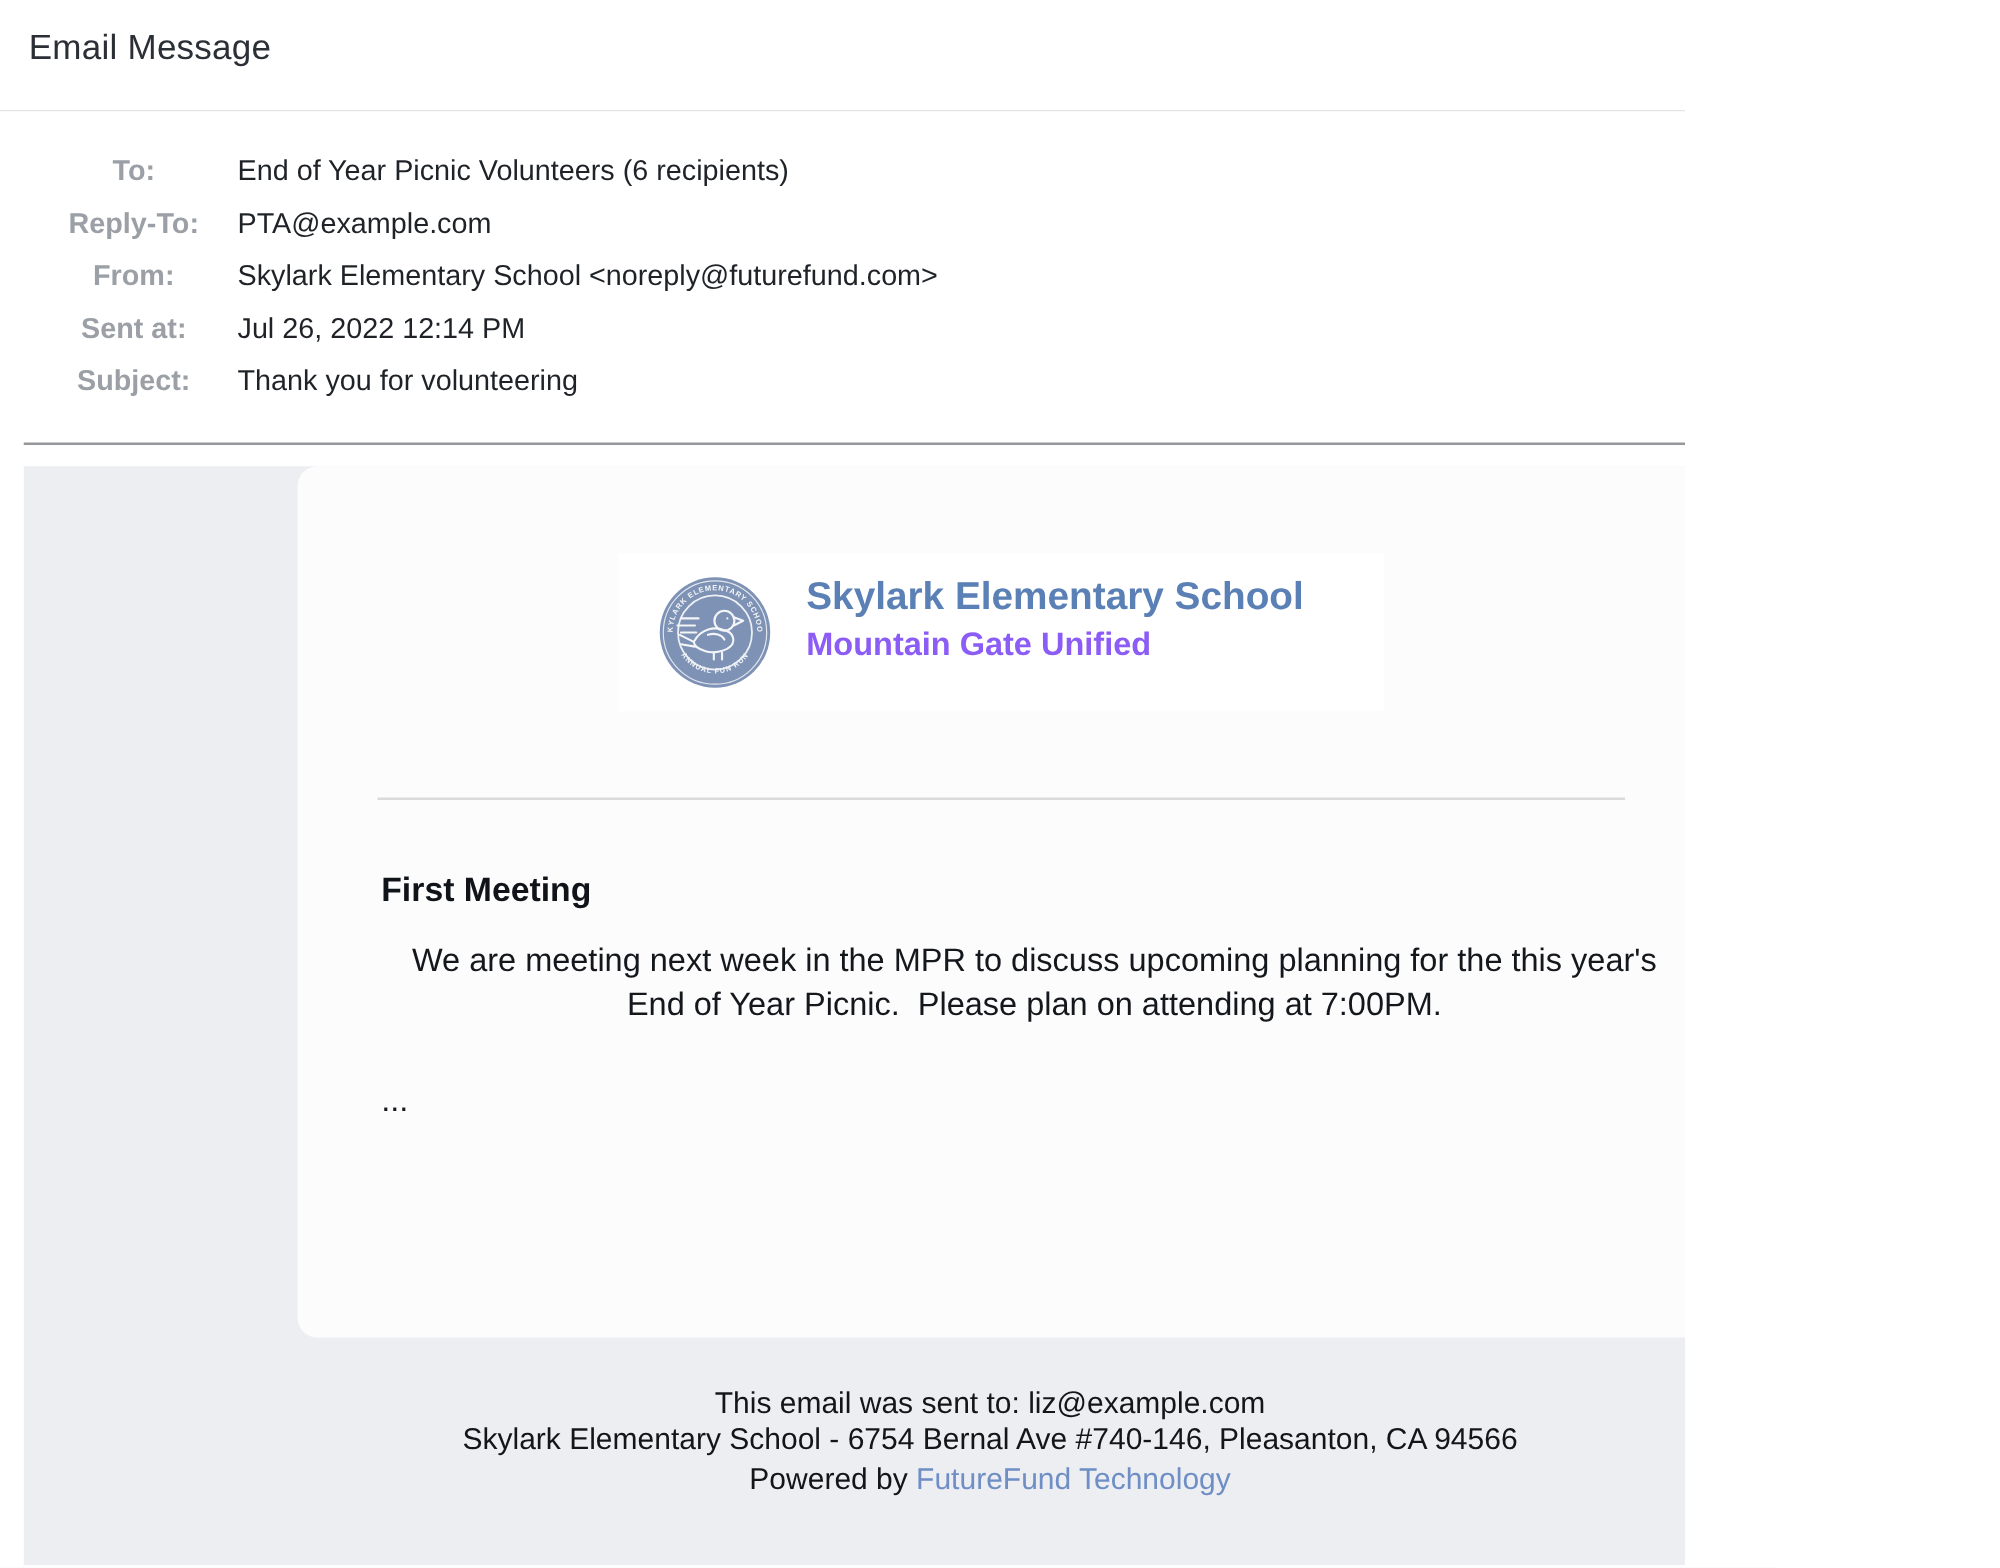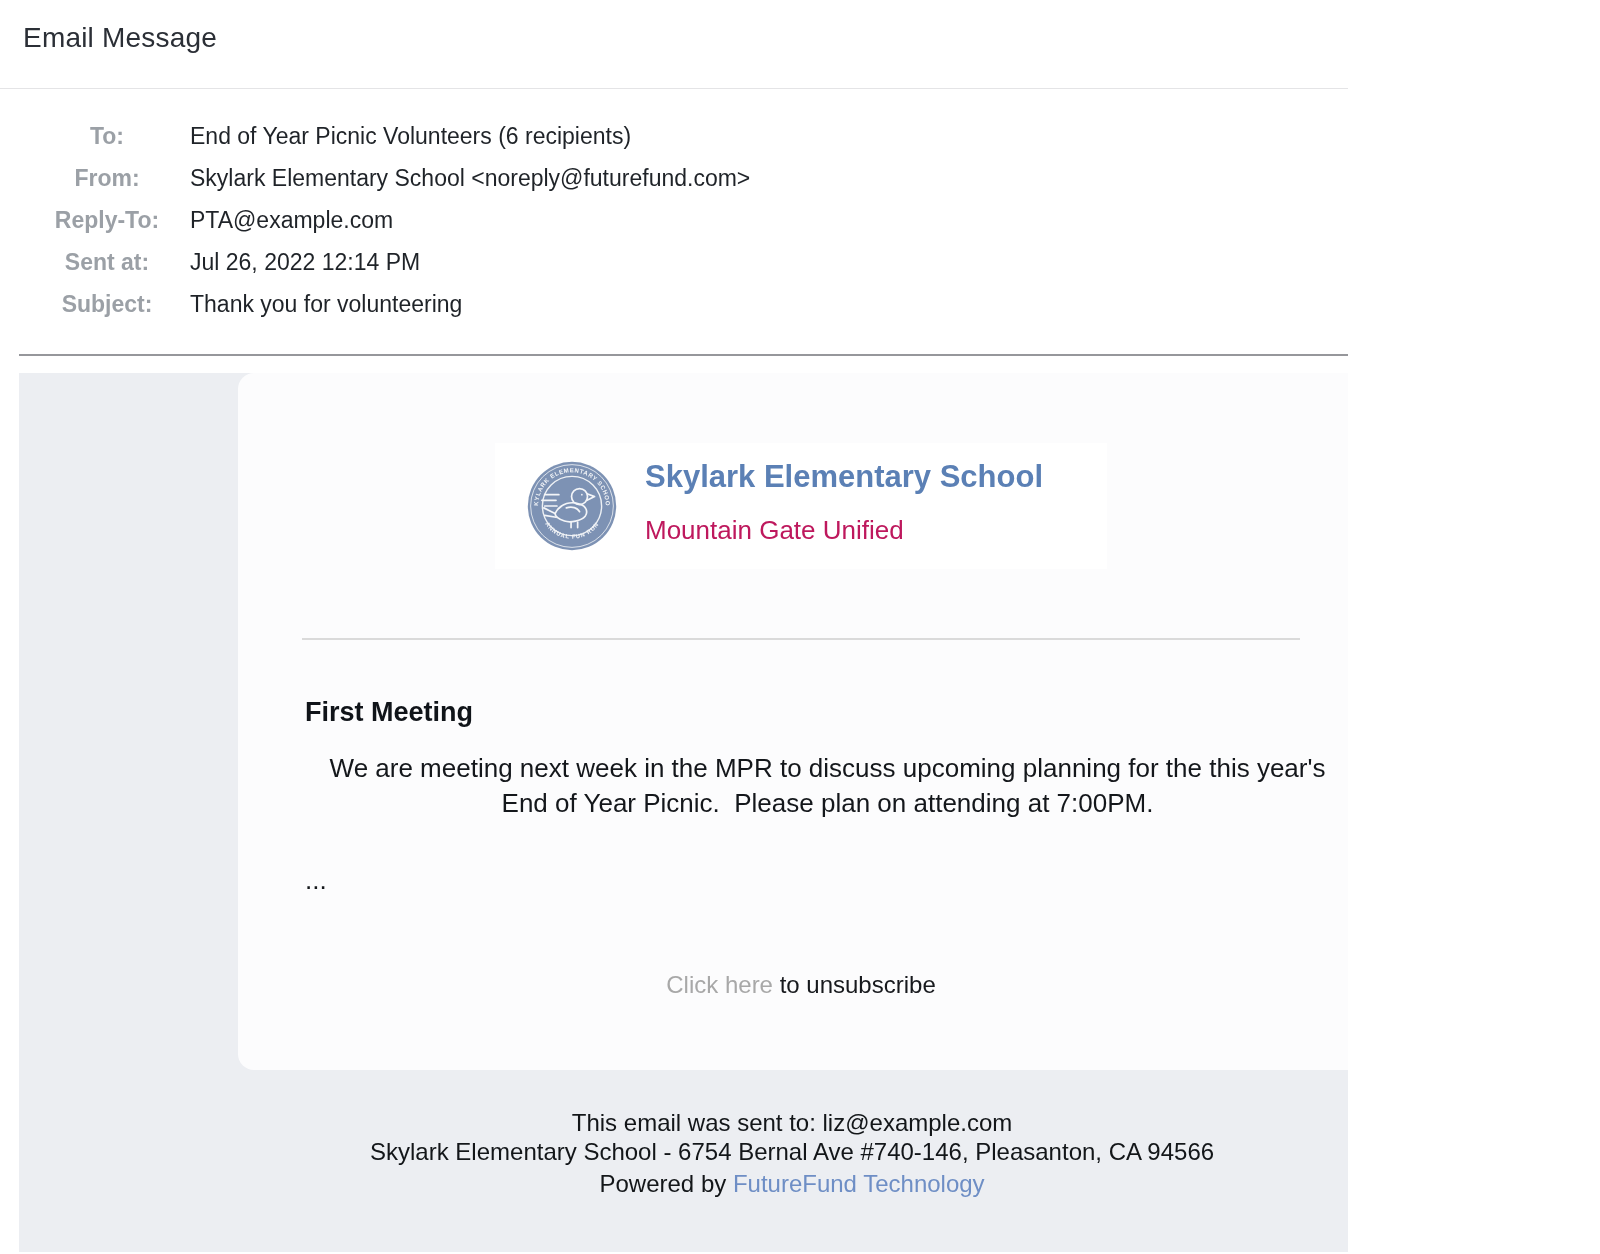--- a/index.html
+++ b/index.html
@@ -28,21 +28,21 @@
   .email-card {
     position:absolute; left:219px; top:0; width:1125px; height:697px;
     background:#fcfcfd; border-radius:16px;
   }
   .brand-banner {
     position:absolute; left:257px; top:70px; width:612px; height:126px; background:#ffffff;
   }
   .badge { position:absolute; left:30px; top:15px; width:94px; height:96px; }
   .brand-text { position:absolute; left:150px; top:16px; }
   .brand-name { font-size:31px; font-weight:bold; color:#5b80b5; line-height:36px; }
-  .brand-district { font-size:26px; font-weight:normal; color:#be185d; margin-top:20px; }
+  .brand-district { font-size:26px; font-weight:bold; color:#8b5cf6; margin-top:5px; }
   .card-divider {
     position:absolute; left:64px; top:265px; width:998px; height:2px;
     background:#dadada; border:none;
   }
   .body-heading {
     position:absolute; left:67px; top:324px;
     font-size:27px; font-weight:bold; color:#101419;
   }
   .body-text {
     position:absolute; left:67px; top:378px; width:1045px;
@@ -70,26 +70,26 @@
 
   <div class="page-title">Email Message</div>
   <div class="divider-top"></div>
 
   <div class="meta">
     <div class="meta-row">
       <span class="meta-label">To:</span>
       <span class="meta-value">End of Year Picnic Volunteers (6 recipients)</span>
     </div>
     <div class="meta-row">
+      <span class="meta-label">Reply-To:</span>
+      <span class="meta-value">PTA@example.com</span>
+    </div>
+    <div class="meta-row">
       <span class="meta-label">From:</span>
       <span class="meta-value">Skylark Elementary School &lt;noreply@futurefund.com&gt;</span>
-    </div>
-    <div class="meta-row">
-      <span class="meta-label">Reply-To:</span>
-      <span class="meta-value">PTA@example.com</span>
     </div>
     <div class="meta-row">
       <span class="meta-label">Sent at:</span>
       <span class="meta-value">Jul 26, 2022 12:14 PM</span>
     </div>
     <div class="meta-row">
       <span class="meta-label">Subject:</span>
       <span class="meta-value">Thank you for volunteering</span>
     </div>
   </div>
@@ -135,23 +135,20 @@
           <div class="brand-district">Mountain Gate Unified</div>
         </div>
       </div>
 
       <div class="card-divider"></div>
 
       <div class="body-heading">First Meeting</div>
       <div class="body-text">We are meeting next week in the MPR to discuss upcoming planning for the this year's End of Year Picnic.  Please plan on attending at 7:00PM.</div>
       <div class="body-ellipsis">...</div>
 
-      <div class="unsubscribe">
-        <a class="unsub-link">Click here</a><span> to unsubscribe</span>
-      </div>
 
     </div>
 
     <div class="email-footer">
       <div>This email was sent to: liz@example.com</div>
       <div>Skylark Elementary School - 6754 Bernal Ave #740-146, Pleasanton, CA 94566</div>
       <div class="powered">
         <span>Powered by </span><a class="ff-link">FutureFund Technology</a>
       </div>
     </div>

